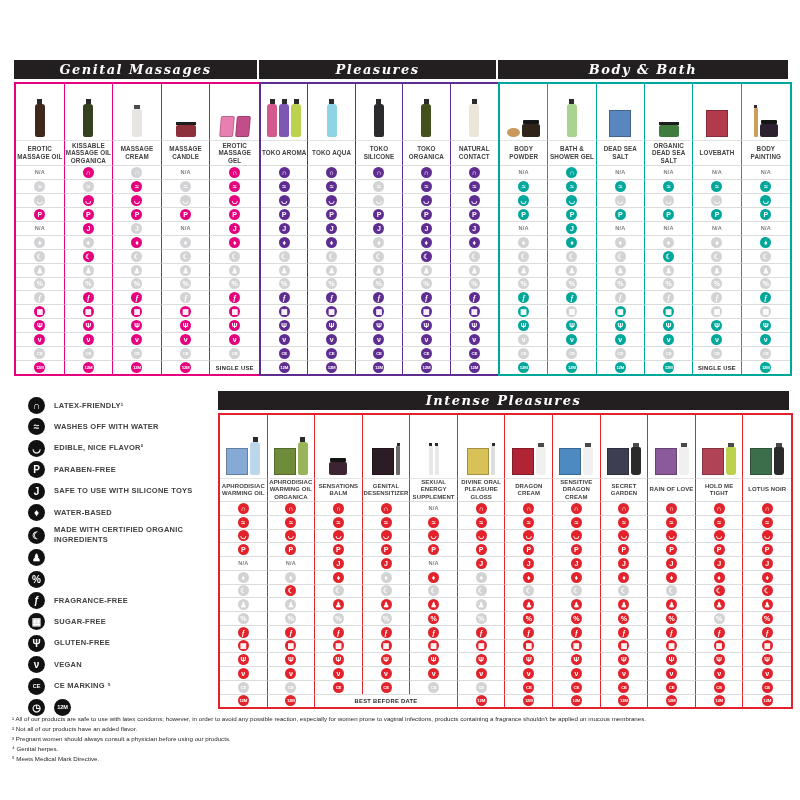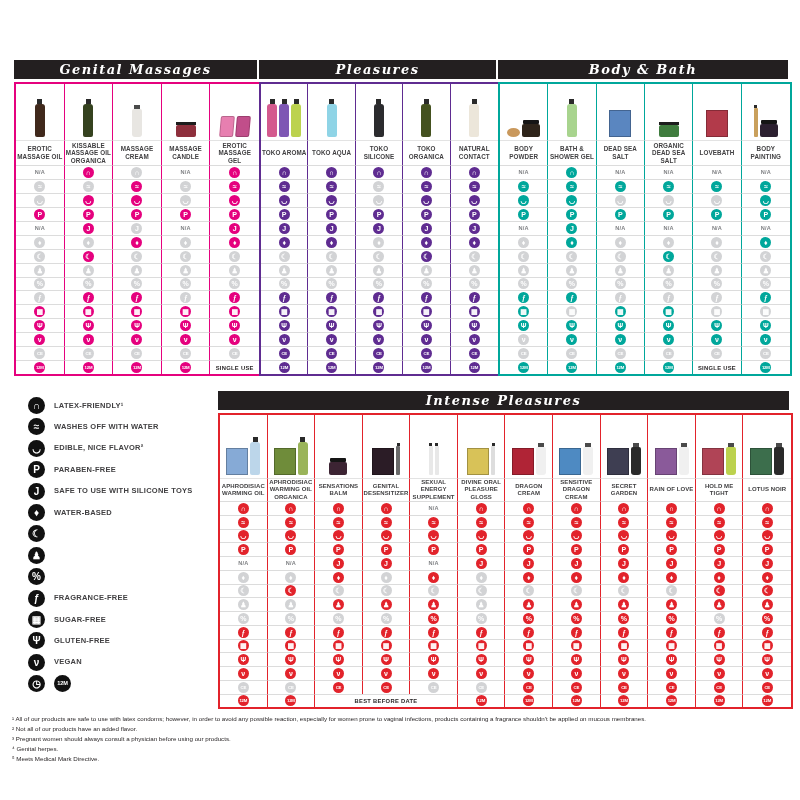--- a/index.html
+++ b/index.html
@@ -1422,20 +1422,21 @@
     <div class="litem">
       <span class="lico">J</span>
       <span class="llabel">SAFE TO USE WITH SILICONE TOYS</span>
     </div>
     <div class="litem">
       <span class="lico">♦</span>
       <span class="llabel">WATER-BASED</span>
     </div>
     <div class="litem">
       <span class="lico">☾</span>
+      <span class="llabel">MADE WITH CERTIFIED ORGANIC INGREDIENTS</span>
     </div>
     <div class="litem">
       <span class="lico">♟</span>
     </div>
     <div class="litem">
       <span class="lico">%</span>
     </div>
     <div class="litem">
       <span class="lico">ƒ</span>
       <span class="llabel">FRAGRANCE-FREE</span>
@@ -1444,20 +1445,24 @@
       <span class="lico">▦</span>
       <span class="llabel">SUGAR-FREE</span>
     </div>
     <div class="litem">
       <span class="lico">Ψ</span>
       <span class="llabel">GLUTEN-FREE</span>
     </div>
     <div class="litem">
       <span class="lico">ν</span>
       <span class="llabel">VEGAN</span>
+    </div>
+    <div class="litem">
+      <span class="lico smallg">CE</span>
+      <span class="llabel">CE MARKING ⁵</span>
     </div>
     <div class="litem">
       <span class="lico">◷</span>
       <span class="lico smallg">12M</span>
     </div>
   </div>
 
 <div id="footnotes">
     <div class="fn">¹ All of our products are safe to use with latex condoms; however, in order to avoid any possible reaction, especially for women prone to vaginal infections, products containing a fragrance shouldn't be applied on mucous membranes.</div>
     <div class="fn">² Not all of our products have an added flavor.</div>

